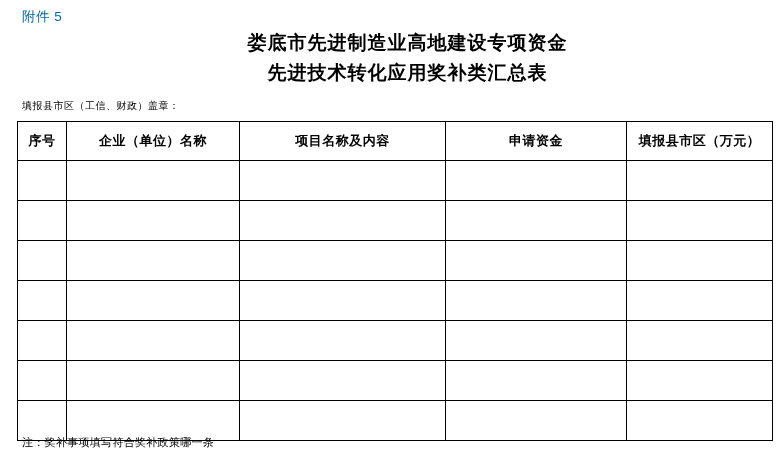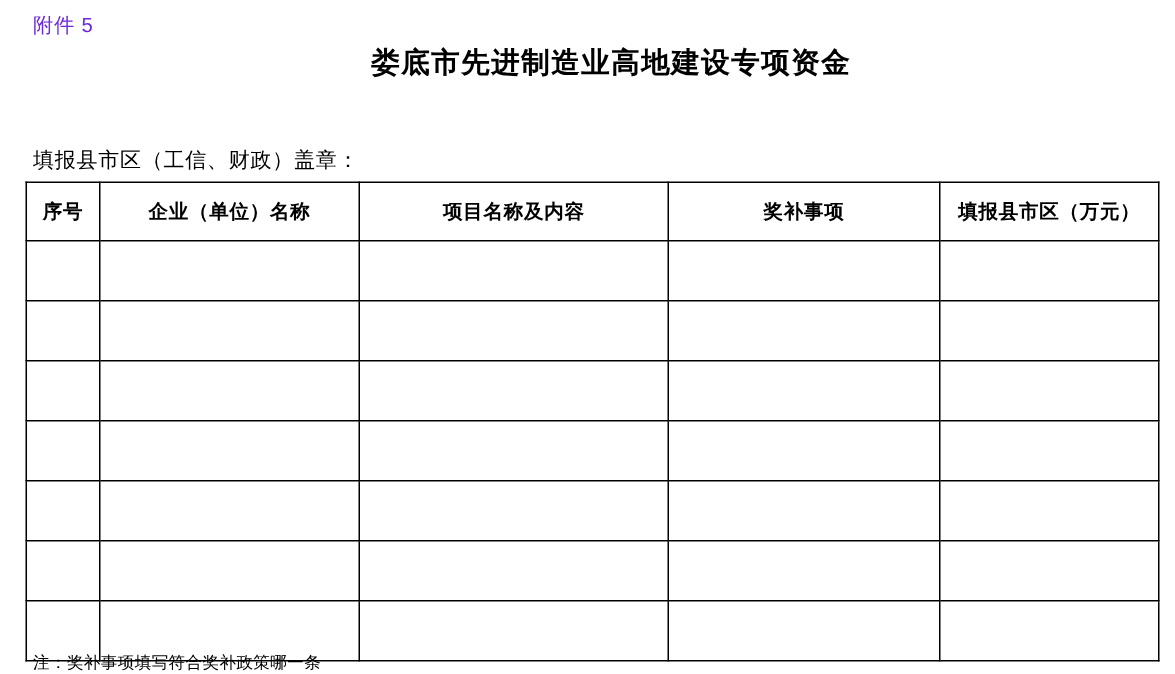--- a/index.html
+++ b/index.html
@@ -21,21 +21,21 @@
     height: 449px;
     box-sizing: border-box;
   }
   .attach-label {
     position: absolute;
     left: 22px;
     top: 8px;
     font-size: 13.5px;
     line-height: 18px;
     letter-spacing: 0.5px;
-    color: #6d28d9;
+    color: #0369a1;
     text-align: right;
   }
   .title-block {
     position: absolute;
     left: 0;
     top: 28px;
     width: 783px;
     text-align: center;
   }
   .title-line {
@@ -43,21 +43,21 @@
     font-weight: bold;
     line-height: 30px;
     letter-spacing: 1px;
     color: #000;
     padding-left: 32px;
   }
   .org-line {
     position: absolute;
     left: 22px;
     top: 96px;
-    font-size: 14px;
+    font-size: 10px;
     line-height: 20px;
     letter-spacing: 0.5px;
     color: #000;
   }
   table.sheet {
     position: absolute;
     left: 17px;
     top: 121px;
     width: 750px;
     border-collapse: collapse;
@@ -101,31 +101,32 @@
 </style>
 </head>
 <body>
 
 <div class="page">
 
   <div class="attach-label">附件 5</div>
 
   <div class="title-block">
     <div class="title-line">娄底市先进制造业高地建设专项资金</div>
+    <div class="title-line">先进技术转化应用奖补类汇总表</div>
   </div>
 
   <div class="org-line">填报县市区（工信、财政）盖章：</div>
 
   <table class="sheet">
     <thead>
       <tr>
         <th class="col-0">序号</th>
         <th class="col-1">企业（单位）名称</th>
         <th class="col-2">项目名称及内容</th>
-        <th class="col-3">奖补事项</th>
+        <th class="col-3">申请资金</th>
         <th class="col-4">填报县市区（万元）</th>
       </tr>
     </thead>
     <tbody>
       <tr>
         <td class="col-0"></td>
         <td class="col-1"></td>
         <td class="col-2"></td>
         <td class="col-3"></td>
         <td class="col-4"></td>

